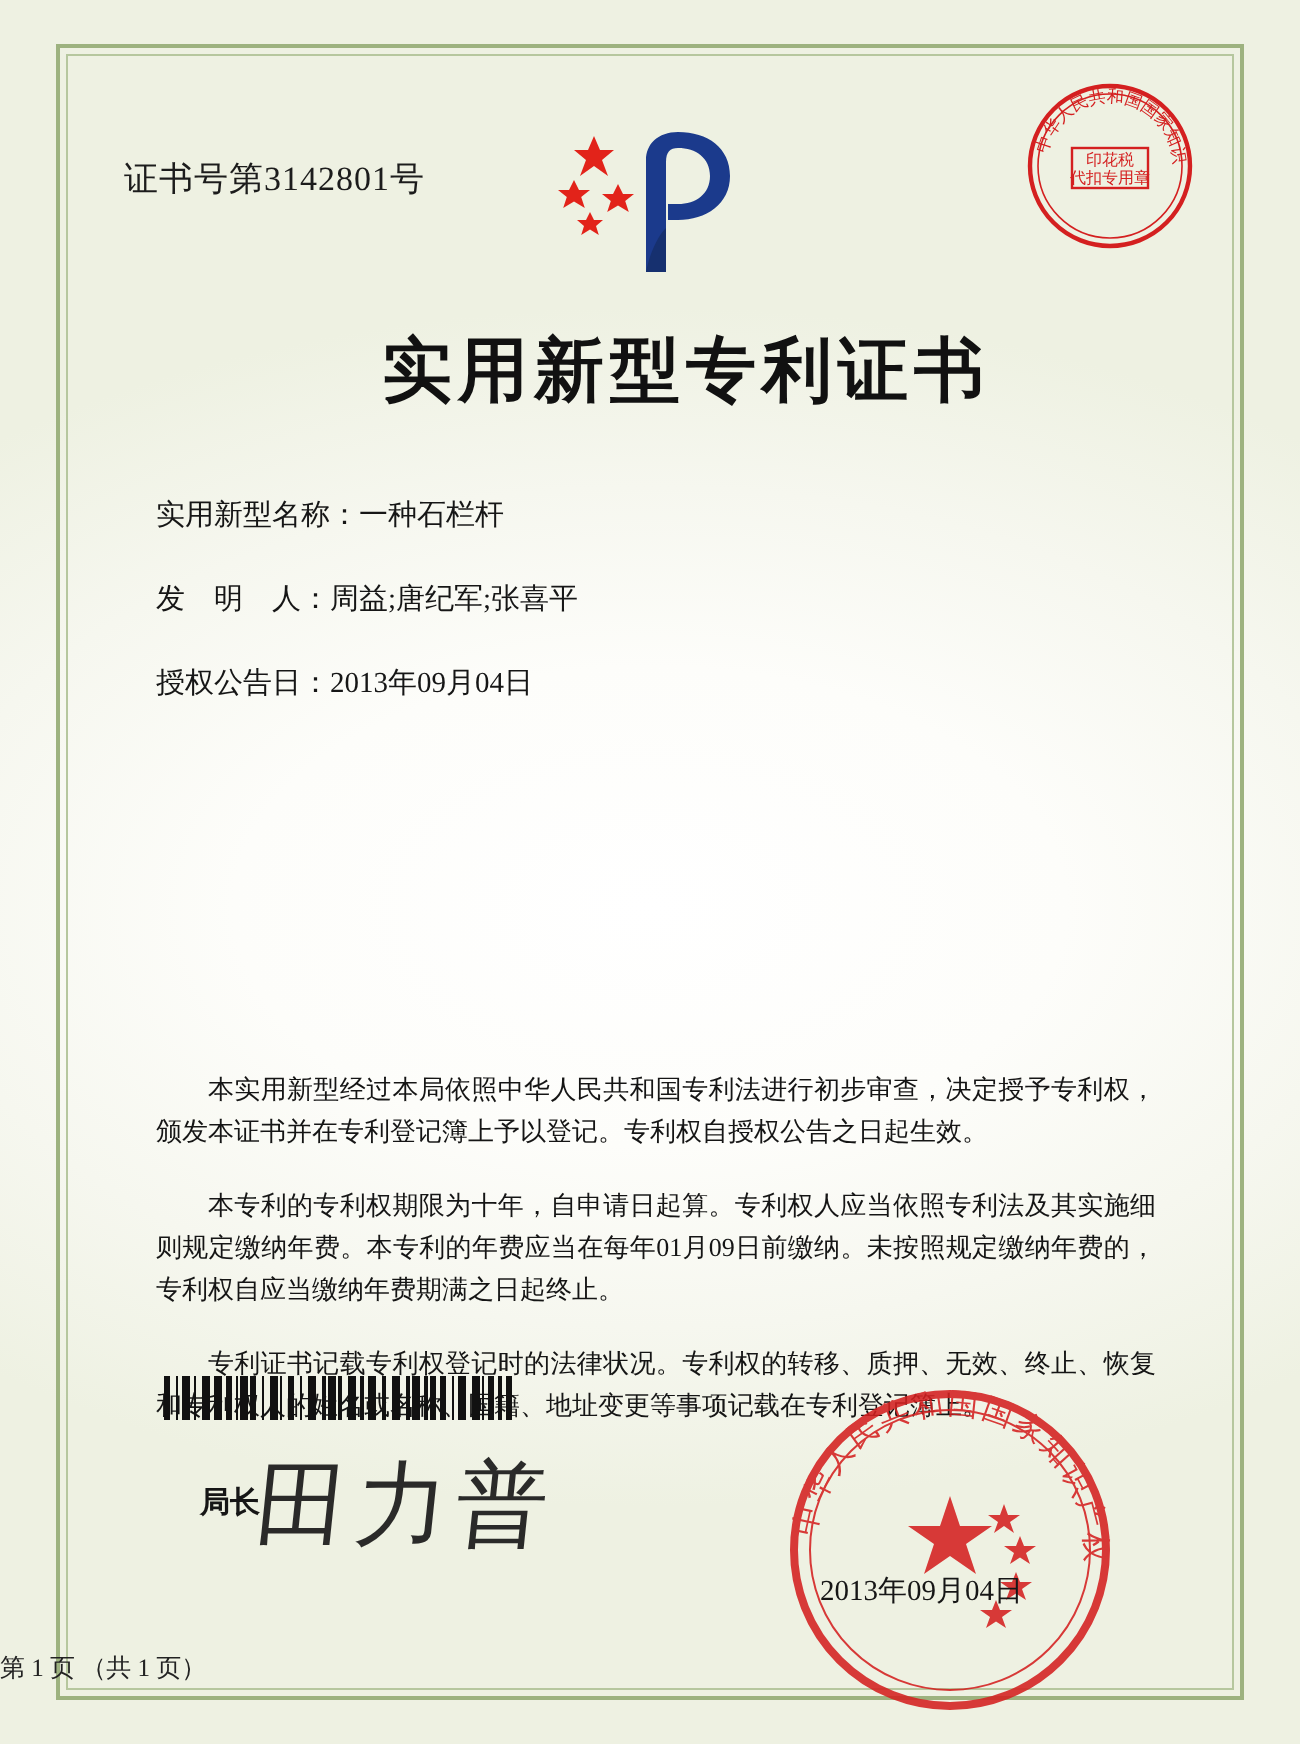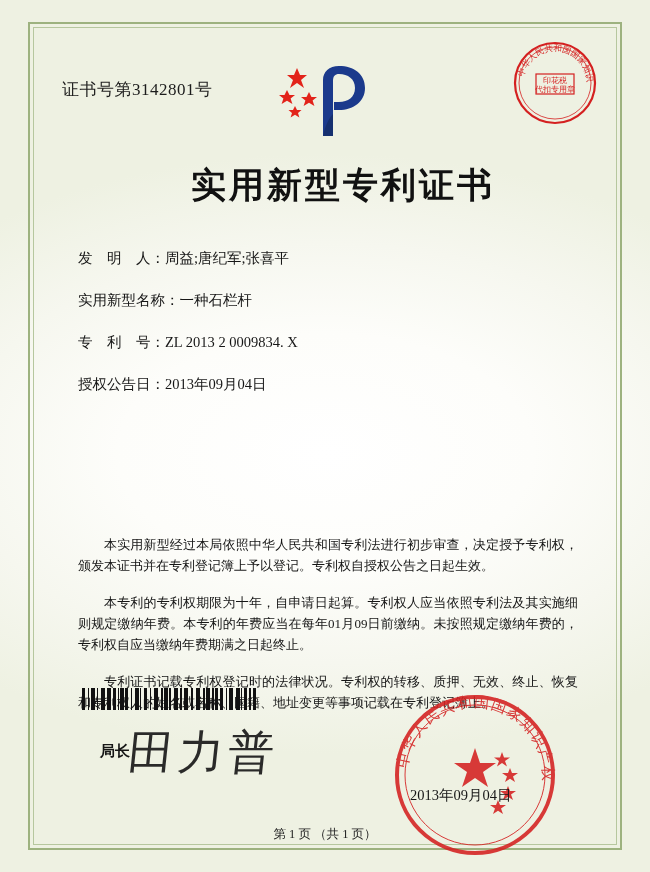--- a/index.html
+++ b/index.html
@@ -160,21 +160,20 @@
     top: 786px;
     font-size: 14.5px;
     color: #161616;
     white-space: nowrap;
   }
   .page-num {
     position: absolute;
     left: 0;
     right: 0;
     top: 826px;
-    text-align: center;
     font-size: 12.5px;
     color: #222;
   }
 </style>
 </head>
 <body>
 
 <div class="page">
 
   <div class="border-outer"></div>
@@ -202,27 +201,24 @@
     </text>
     <rect x="24" y="34" width="38" height="20" fill="none" stroke="#d42020" stroke-width="1.2"></rect>
     <text x="43" y="42.5" font-size="8" fill="#d42020" text-anchor="middle" font-family="'DejaVu Serif',serif">印花税</text>
     <text x="43" y="51.5" font-size="8" fill="#d42020" text-anchor="middle" font-family="'DejaVu Serif',serif">代扣专用章</text>
   </svg>
 
   <div class="title">实用新型专利证书</div>
 
   <div class="fields">
     <div class="field-row">
-      <span class="field-label">发　明　人：</span><span class="field-value">周益;唐纪军;张喜平</span>
-    </div>
-    <div class="field-row">
       <span class="field-label">实用新型名称：</span><span class="field-value">一种石栏杆</span>
     </div>
     <div class="field-row">
-      <span class="field-label">专　利　号：</span><span class="field-value">ZL 2013 2 0009834. X</span>
+      <span class="field-label">发　明　人：</span><span class="field-value">周益;唐纪军;张喜平</span>
     </div>
     <div class="field-row">
       <span class="field-label">授权公告日：</span><span class="field-value">2013年09月04日</span>
     </div>
   </div>
 
   <div class="body-text">
     <p>本实用新型经过本局依照中华人民共和国专利法进行初步审查，决定授予专利权，颁发本证书并在专利登记簿上予以登记。专利权自授权公告之日起生效。</p>
     <p>本专利的专利权期限为十年，自申请日起算。专利权人应当依照专利法及其实施细则规定缴纳年费。本专利的年费应当在每年01月09日前缴纳。未按照规定缴纳年费的，专利权自应当缴纳年费期满之日起终止。</p>
     <p>专利证书记载专利权登记时的法律状况。专利权的转移、质押、无效、终止、恢复和专利权人的姓名或名称、国籍、地址变更等事项记载在专利登记簿上。</p>

